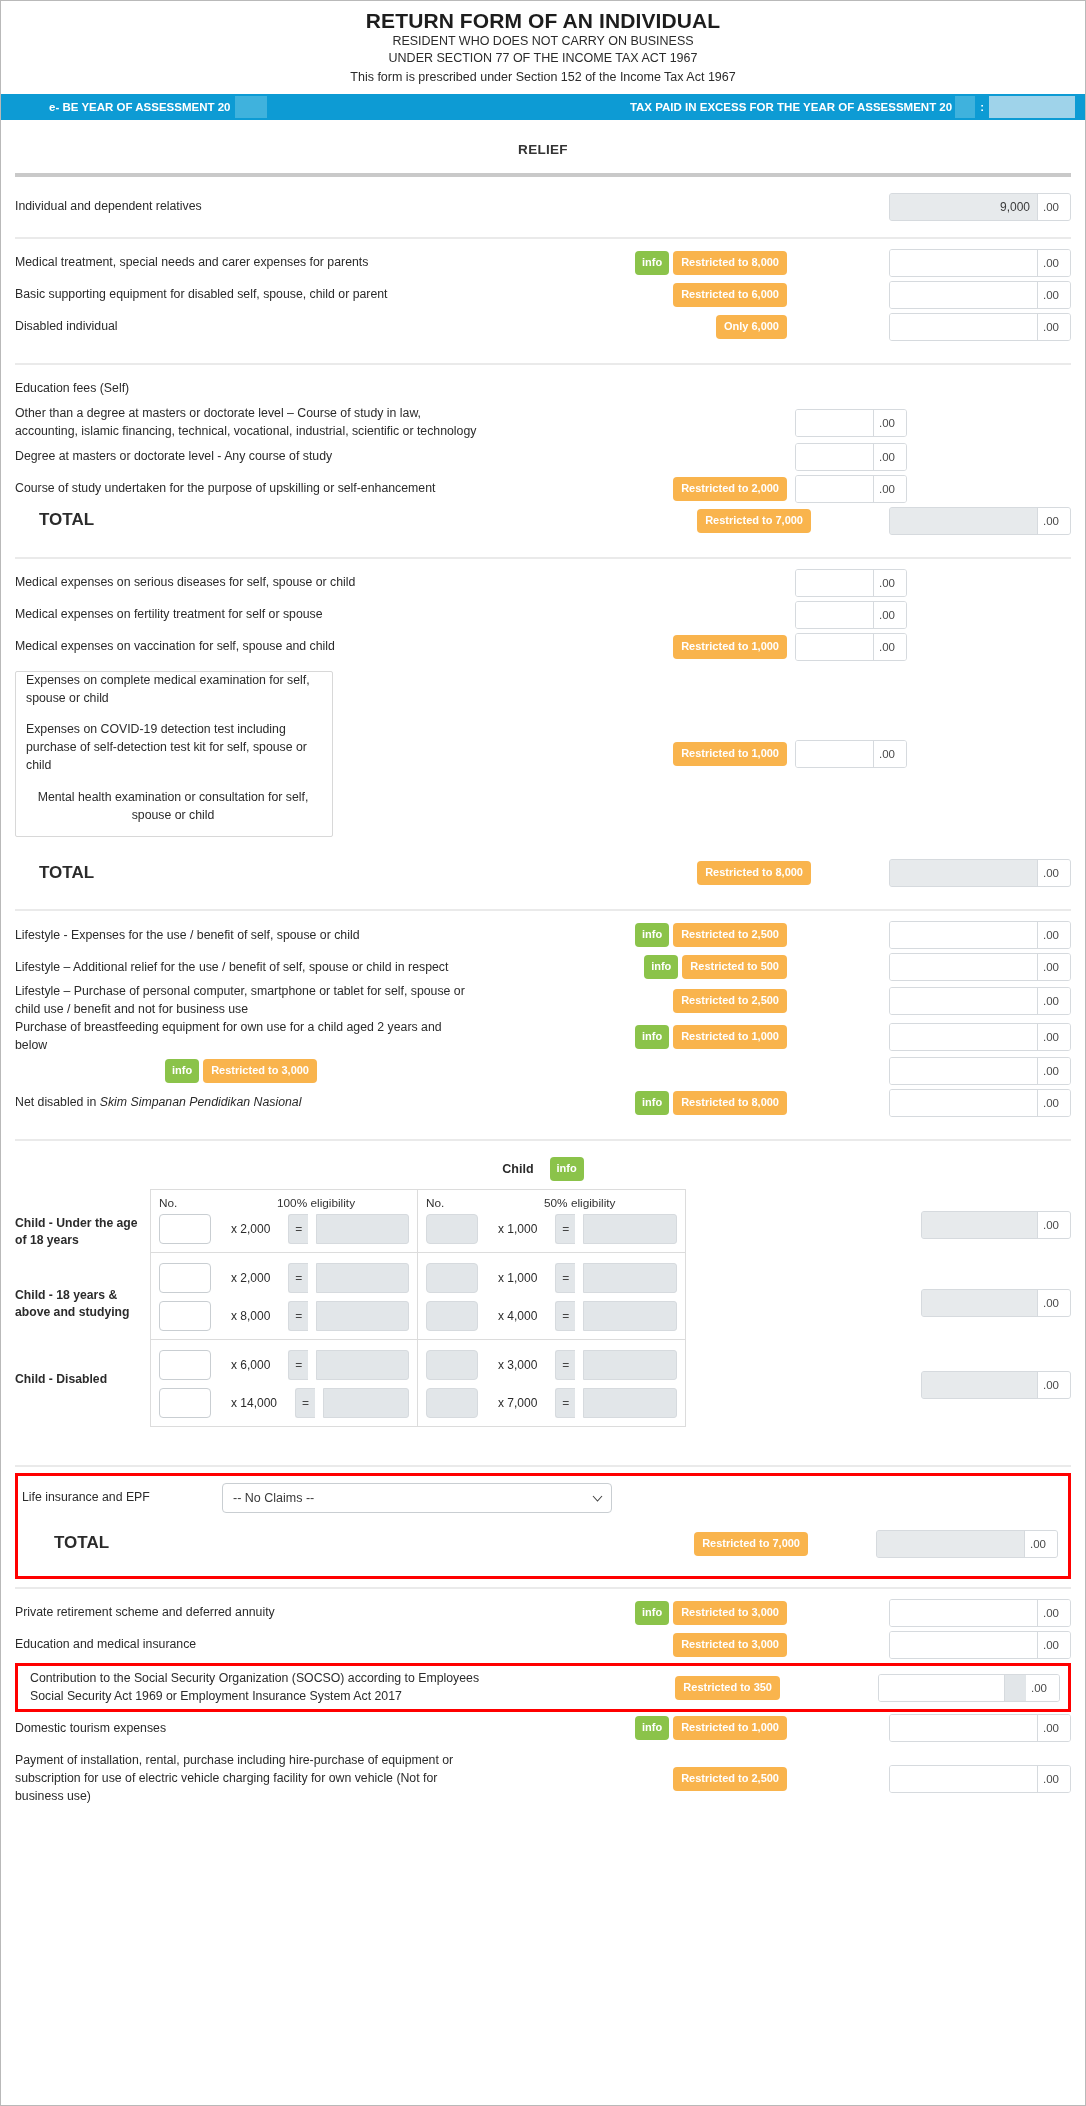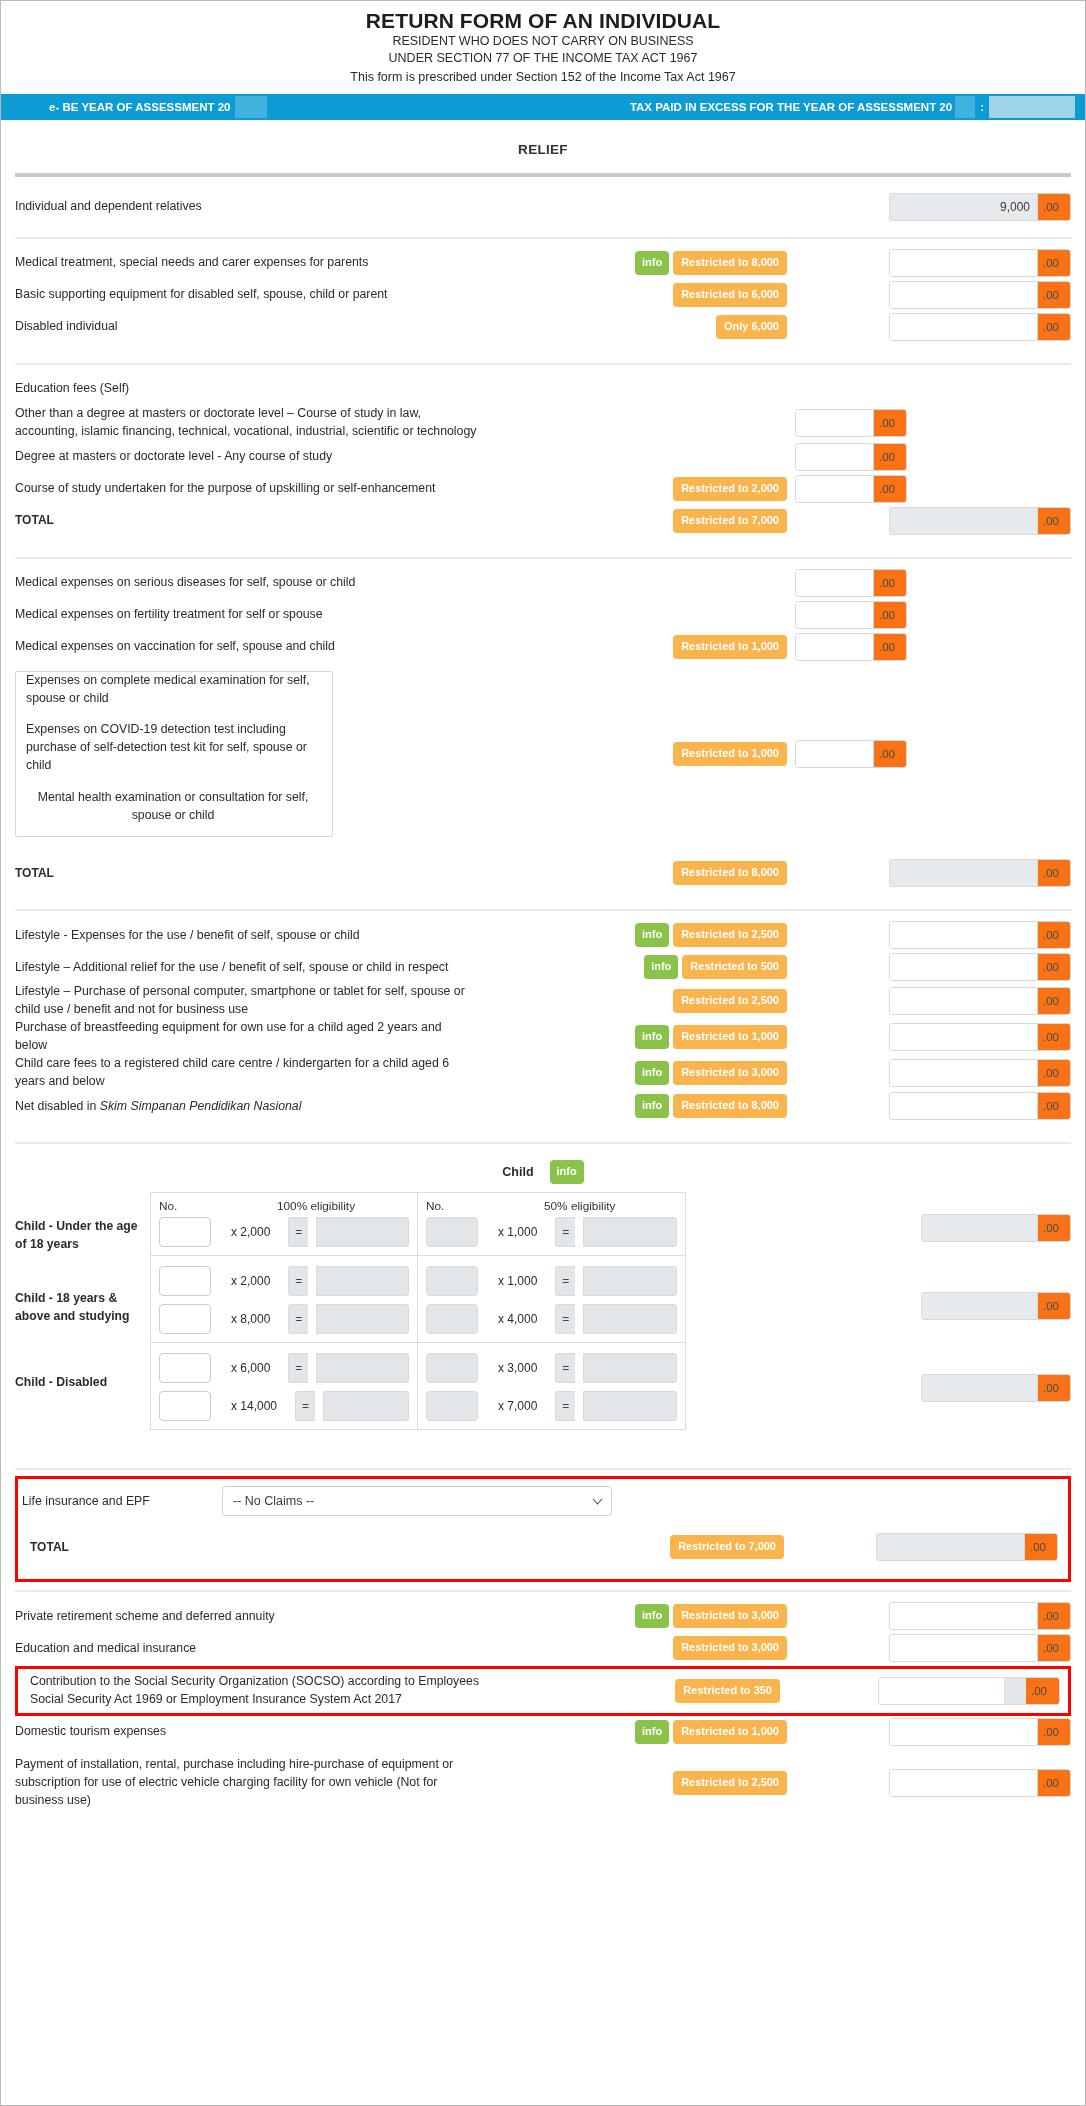--- a/index.html
+++ b/index.html
@@ -69,21 +69,21 @@
   .group { padding: 0; }
   .row {
     display: flex; align-items: center; min-height: 32px;
     position: relative;
   }
   .row .label {
     width: 470px; flex: 0 0 470px;
     font-size: 12.3px; line-height: 1.45; color: #2b2b2b;
     padding-right: 8px;
   }
-  .row .label.bold { font-weight: bold; font-size: 12px; }
+  .row .label.bold { font-weight: bold; font-size: 17px; margin-left: 24px; }
   .row .badges {
     flex: 0 0 310px; width: 310px;
     display: flex; align-items: center; justify-content: flex-end;
     gap: 4px; padding-right: 8px;
   }
   .badge {
     display: inline-block; border-radius: 4px; color: #fff;
     font-size: 11px; font-weight: bold; line-height: 1;
     padding: 6px 8px 7px 8px; white-space: nowrap;
   }
@@ -95,21 +95,21 @@
     display: flex; align-items: stretch;
     border: 1px solid #d6dade; background: #fff; border-radius: 3px;
     height: 28px; overflow: hidden;
   }
   .money .val {
     flex: 1; background: #fff; text-align: right;
     font-size: 12px; color: #3b3b3b; padding: 0 7px;
     display: flex; align-items: center; justify-content: flex-end;
   }
   .money .cents {
-    width: 33px; background: #f97316; border-left: 1px solid #d6dade;
+    width: 33px; background: #ffffff; border-left: 1px solid #d6dade;
     font-size: 11.5px; color: #4a4a4a;
     display: flex; align-items: center; justify-content: flex-start;
     padding-left: 5px;
   }
   .money.readonly .val { background: #e7eaec; }
   .money.readonly { background: #e7eaec; }
 
   .money.wide  { width: 182px; }
   .money.short { width: 112px; }
 
@@ -474,21 +474,20 @@
       </div>
       <div class="right-col">
         <div class="money wide">
           <div class="val"></div>
           <div class="cents">.00</div>
         </div>
       </div>
     </div>
 
     <div class="row">
-      <div class="label">Child care fees to a registered child care centre / kindergarten for a child aged 6 years and below</div>
       <div class="badges">
         <span class="badge info">info</span>
         <span class="badge restrict">Restricted to 3,000</span>
       </div>
       <div class="right-col">
         <div class="money wide">
           <div class="val"></div>
           <div class="cents">.00</div>
         </div>
       </div>

